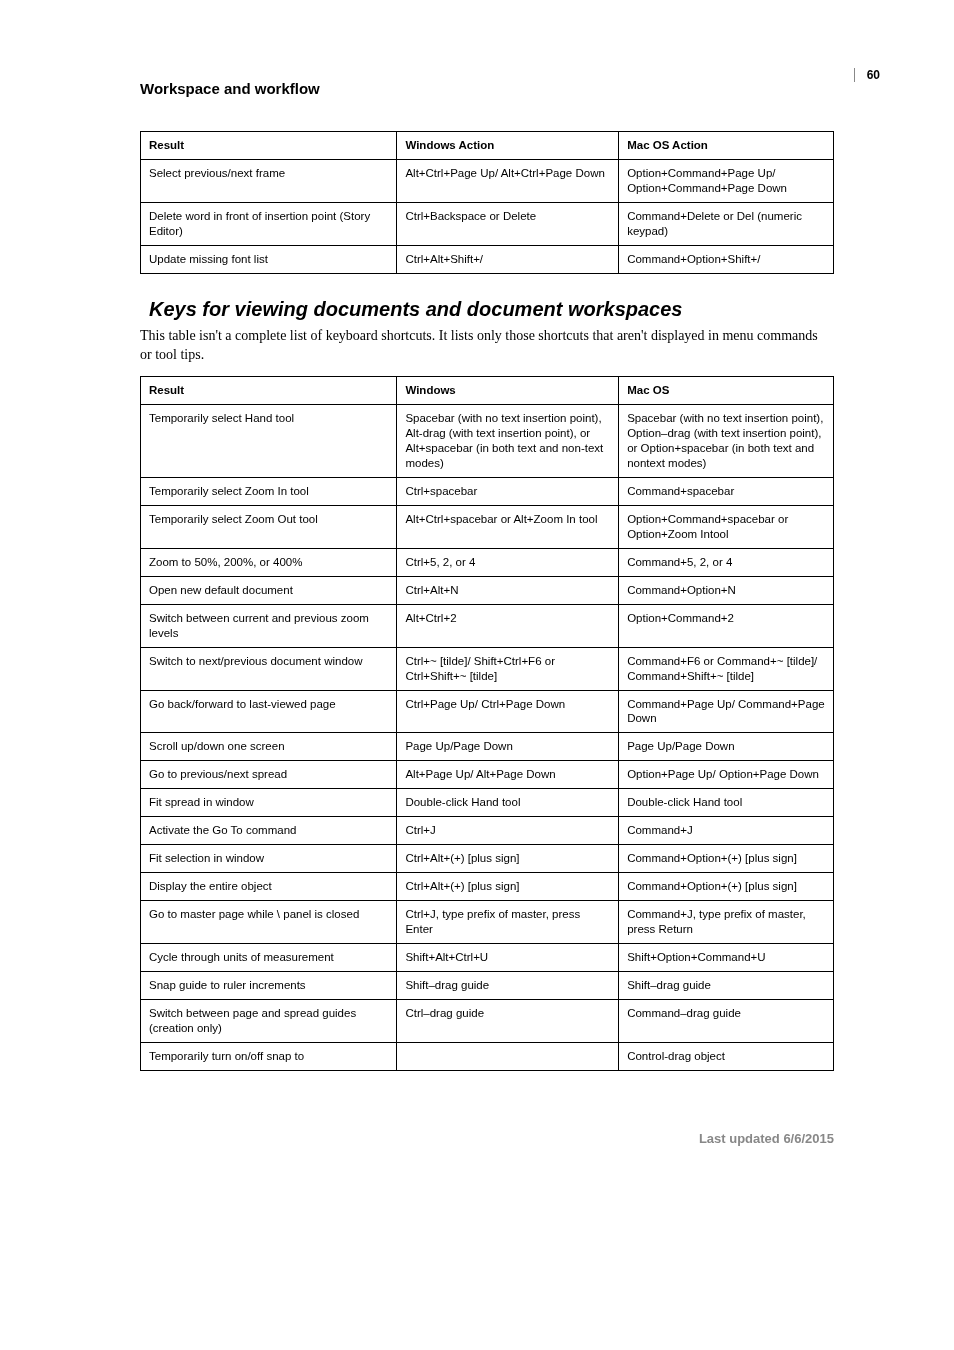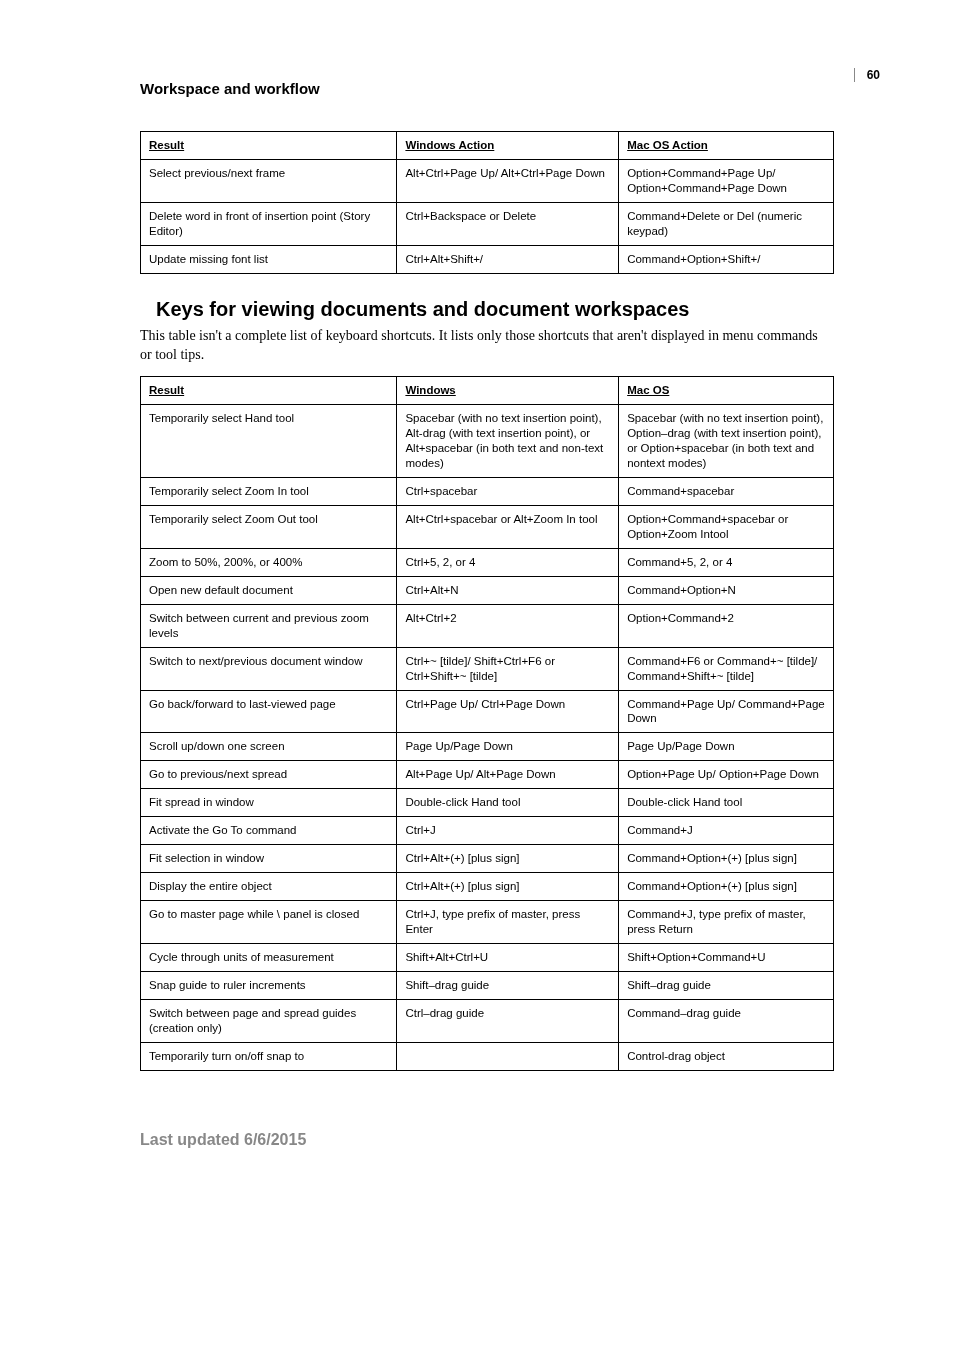--- a/index.html
+++ b/index.html
@@ -26,21 +26,22 @@
     font-weight: 700;
   }
   .section-label {
     font-size: 15px;
     font-weight: 700;
     margin-bottom: 34px;
   }
   h2.section-heading {
     font-size: 20px;
     font-weight: 700;
-    margin: 24px 0 6px 16px;
+    margin: 24px 0 6px 9px;
+    font-style: italic;
   }
   p.intro {
     font-family: "Minion Pro", Georgia, serif;
     font-size: 14px;
     line-height: 1.35;
     margin: 0 8px 12px 0;
   }
   table.shortcut-table {
     width: 100%;
     border-collapse: collapse;
@@ -53,28 +54,27 @@
     border: 1px solid #000;
     padding: 6px 8px;
     font-size: 11.5px;
     text-align: left;
     vertical-align: top;
     line-height: 1.3;
     word-wrap: break-word;
   }
   table.shortcut-table th {
     font-weight: 700;
-    text-decoration: underline;
   }
   col.c1 { width: 37%; }
   col.c2 { width: 32%; }
   col.c3 { width: 31%; }
   .footer {
-    text-align: left;
-    font-size: 16px;
+    text-align: right;
+    font-size: 13px;
     font-weight: 600;
     color: #888;
     margin-top: 60px;
   }
 </style>
 </head>
 <body>
 
 <div class="page">
 

